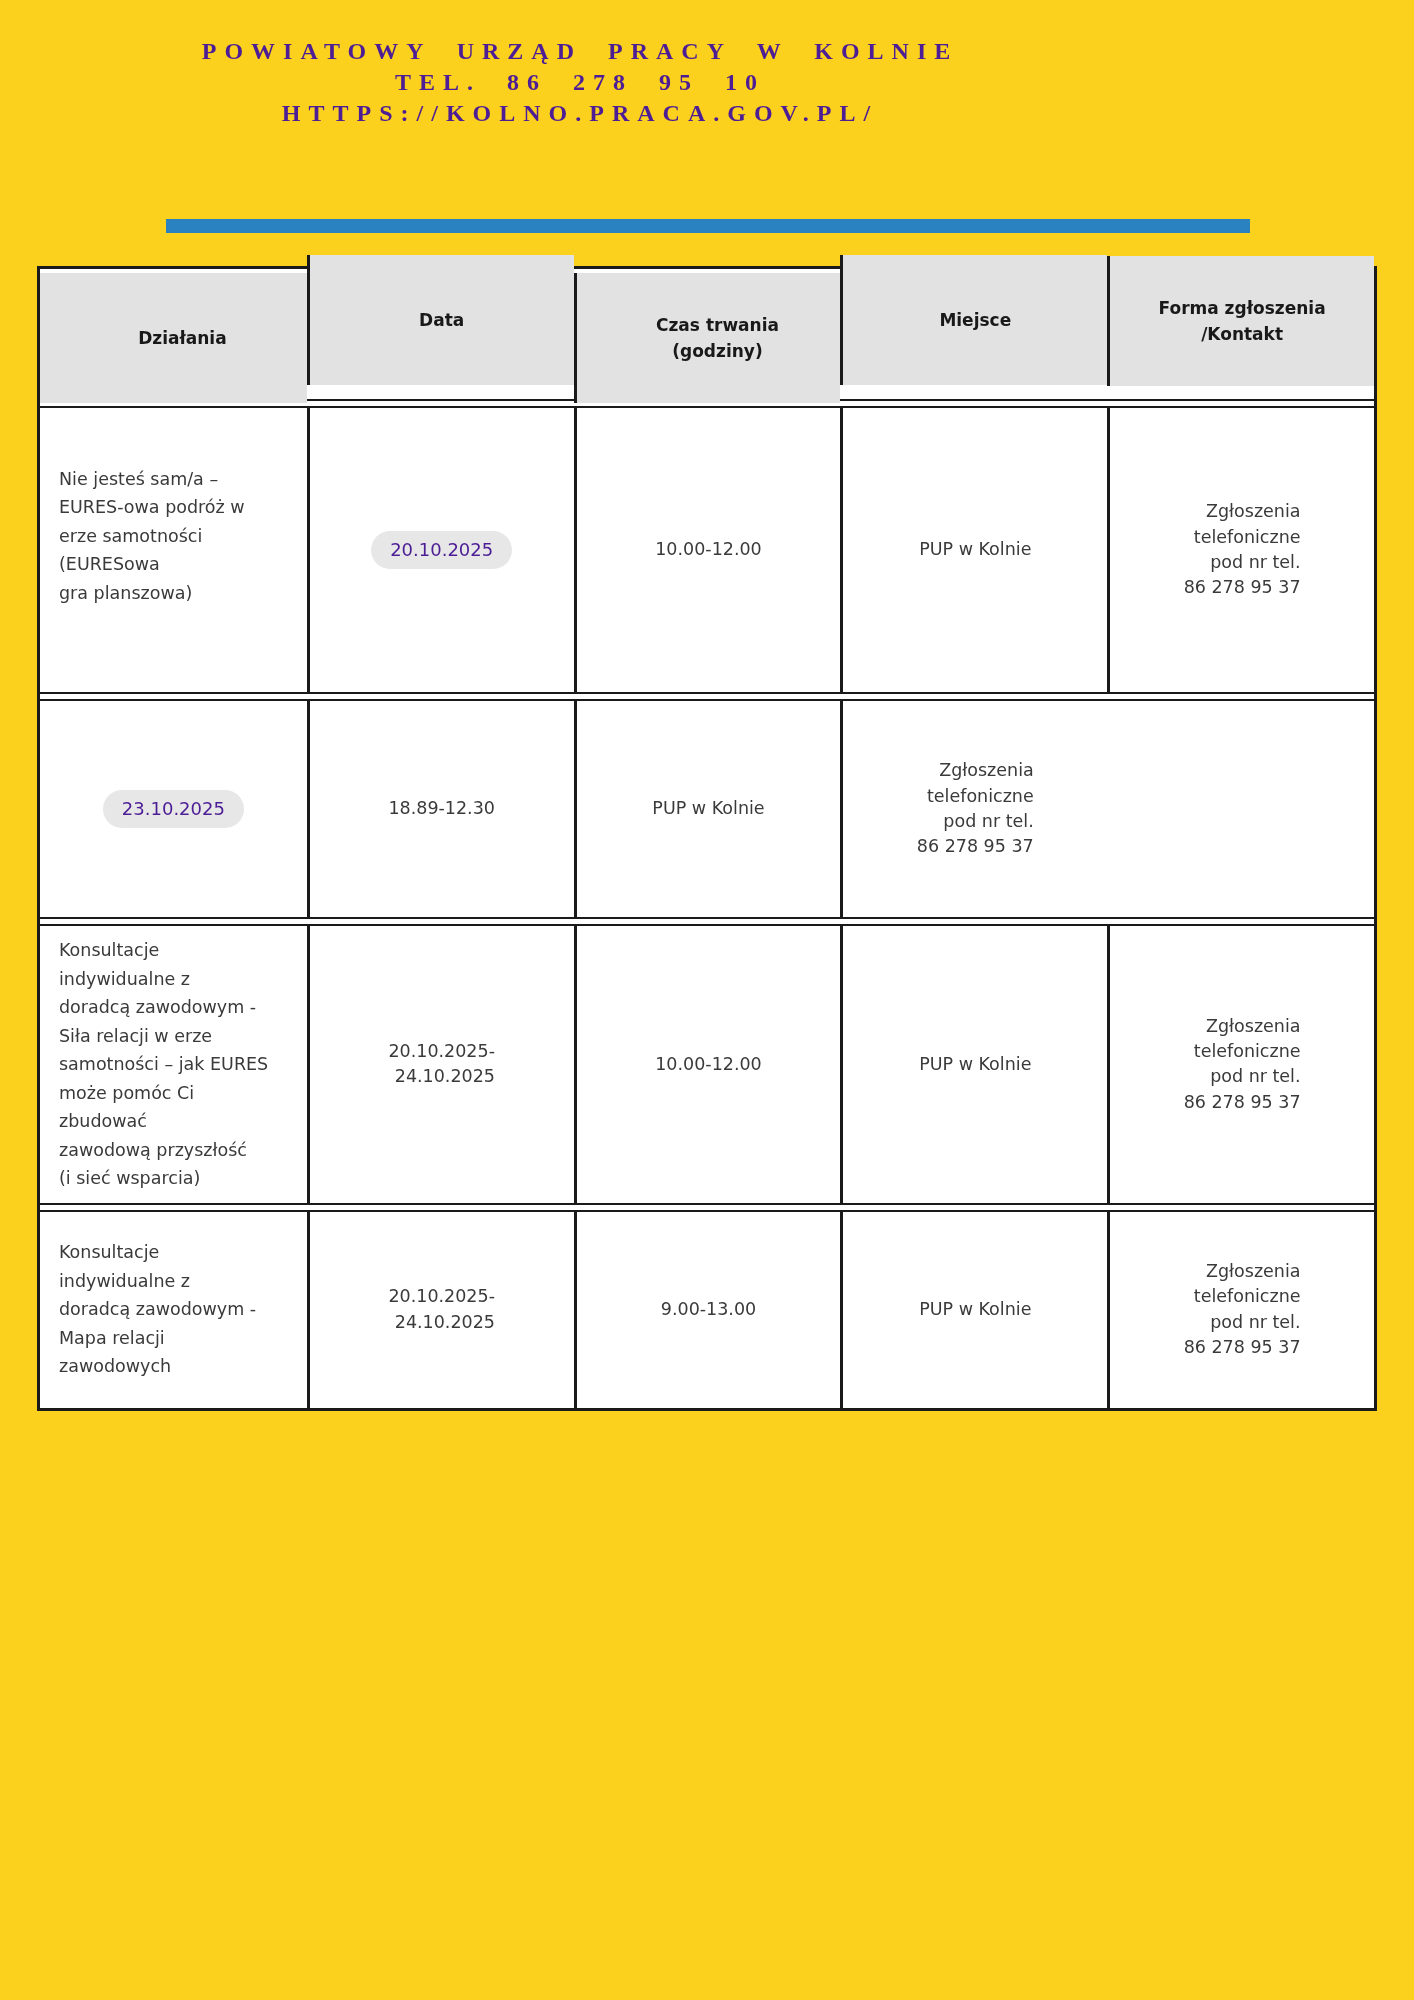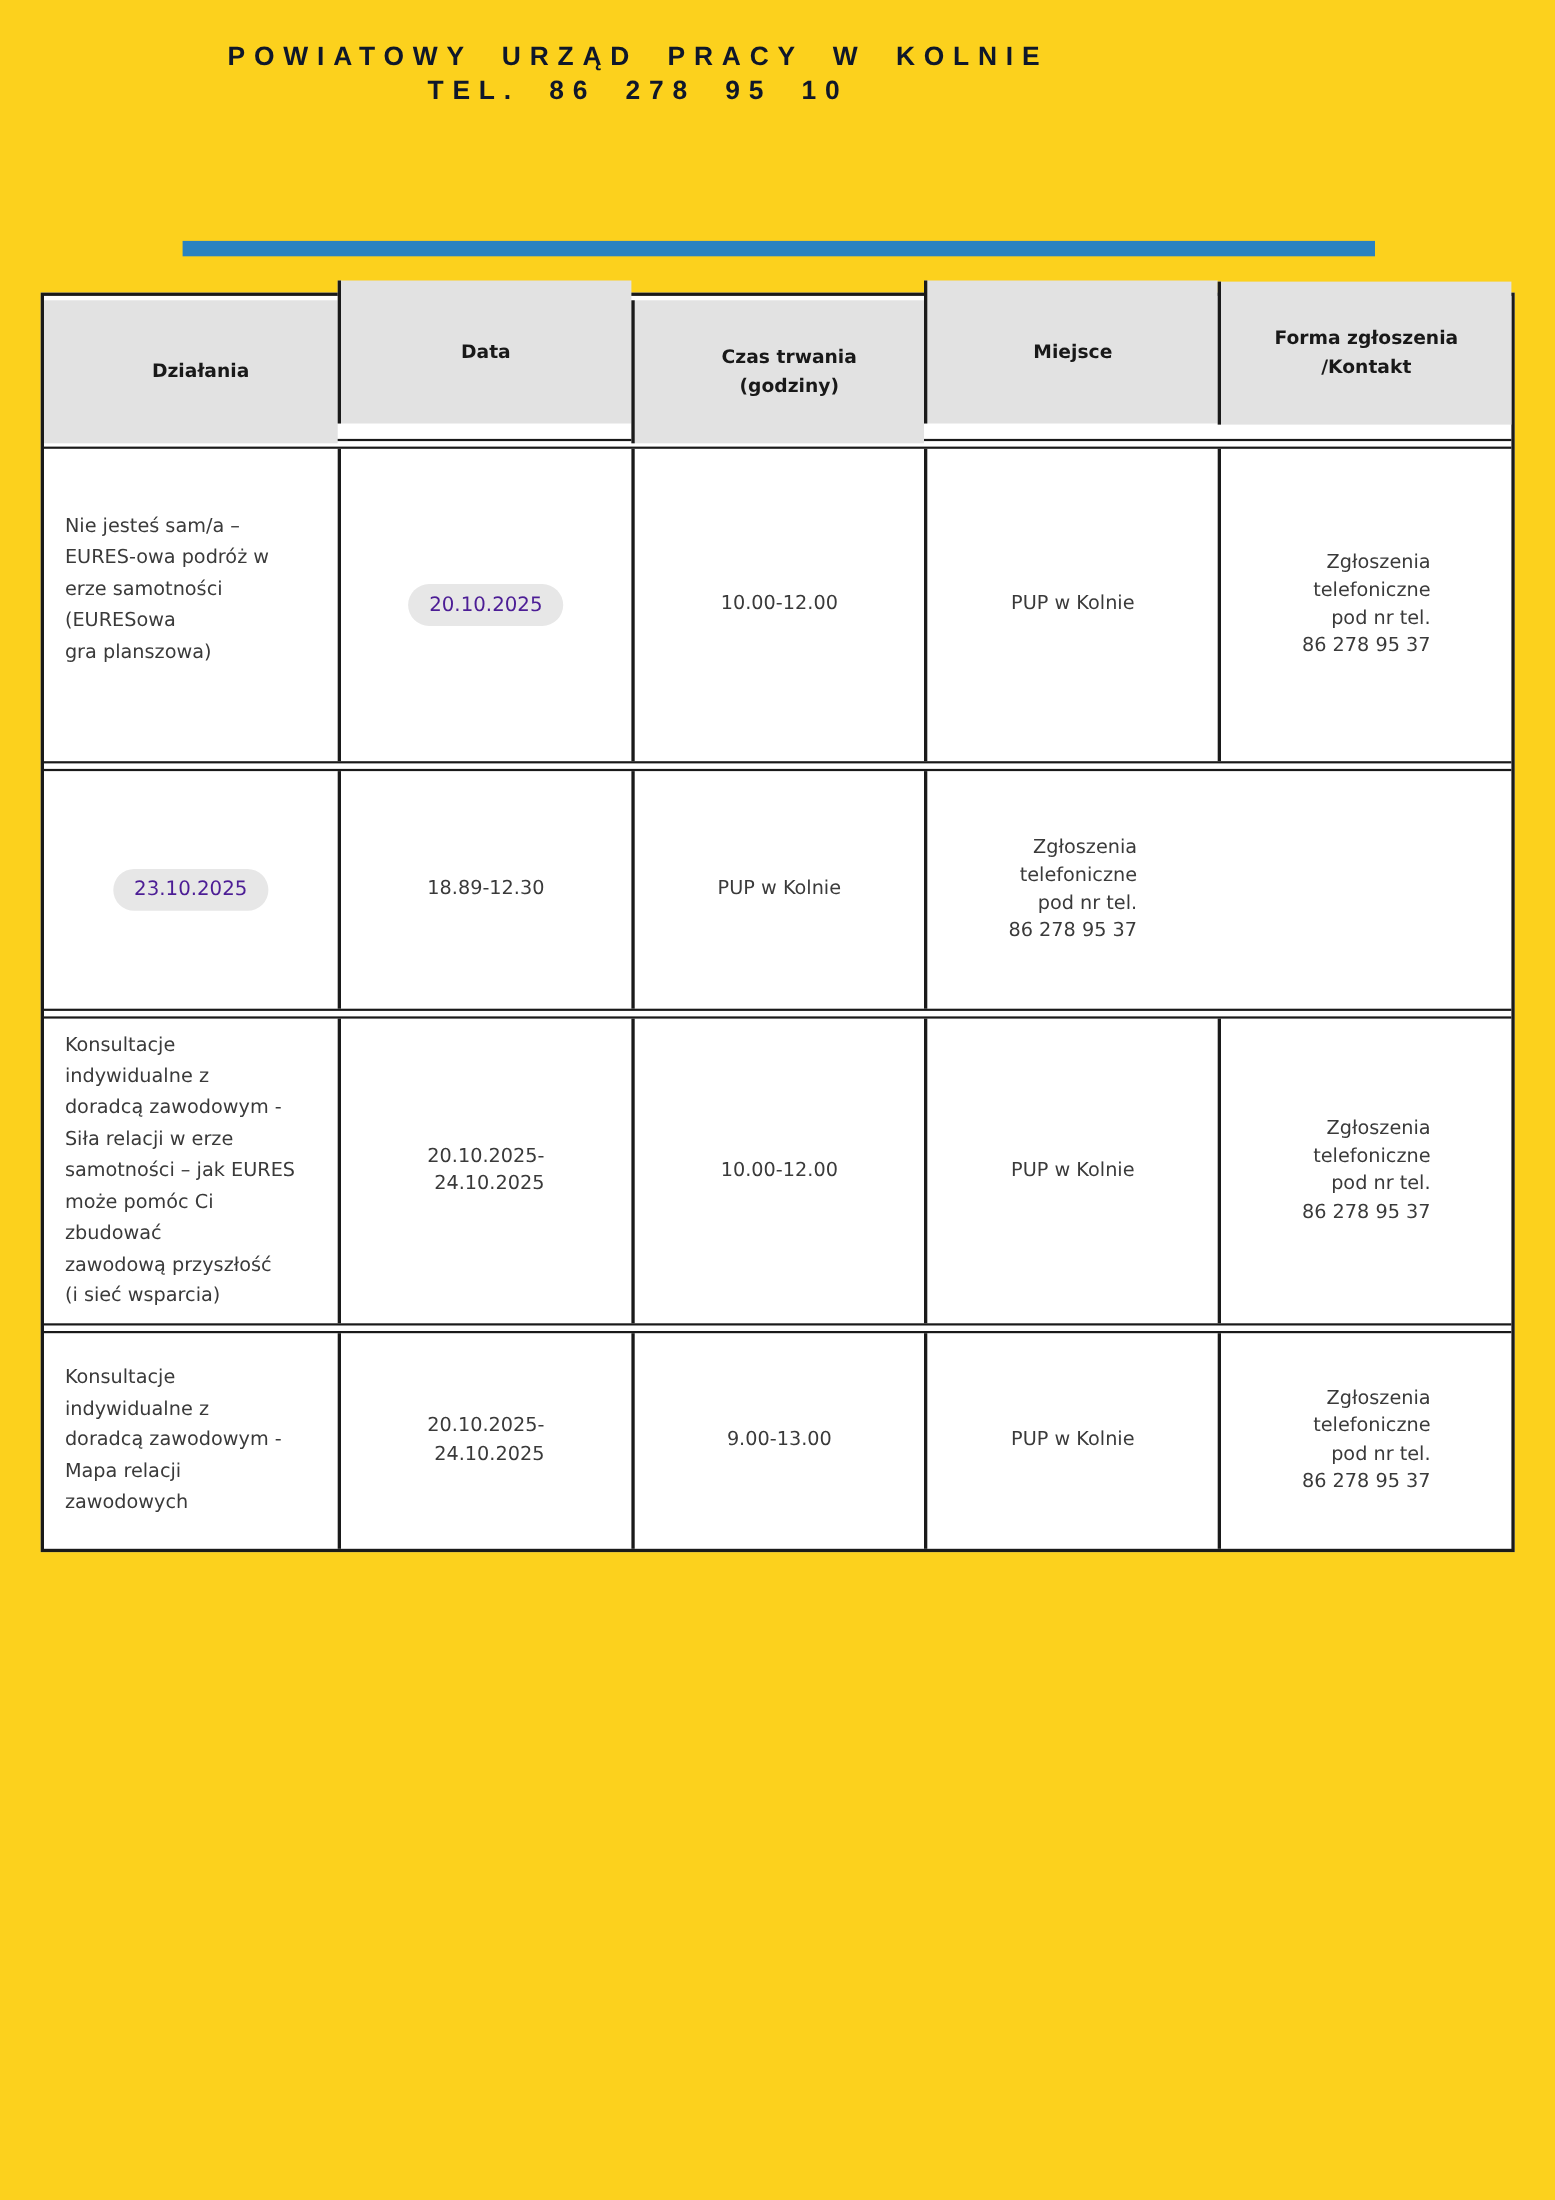--- a/index.html
+++ b/index.html
@@ -7,22 +7,22 @@
     width:1414px;height:2000px;
     background:#fcd11d;
     font-family:"DejaVu Sans","Liberation Sans",sans-serif;
     position:relative;
     overflow:hidden;
   }
   
   .letterhead{
     position:absolute;left:165px;top:36px;width:830px;
     text-align:center;
-    color:#0f172a;
-    font-family:Liberation Sans, sans-serif;
+    color:#4c1d95;
+    font-family:Liberation Serif, serif;
     font-weight:bold;
     font-size:24px;
     line-height:31px;
     letter-spacing:8px;
     word-spacing:12px;
     white-space:nowrap;
   }
   .letterhead div{white-space:nowrap;}
   .accent-bar{
     position:absolute;left:166px;top:219px;
@@ -84,20 +84,21 @@
     font-size:18px;
     color:#4c1d95;
   }
 </style>
 </head>
 <body>
 
 <header class="letterhead">
   <div>POWIATOWY URZĄD PRACY W KOLNIE</div>
   <div>TEL. 86 278 95 10</div>
+  <div>HTTPS://KOLNO.PRACA.GOV.PL/</div>
 </header>
 
 <div class="accent-bar"></div>
 
 <div class="sched">
 
   <div class="t-row head">
     <div class="c shift-dn">Działania</div>
     <div class="c shift-up">Data</div>
     <div class="c shift-dn">Czas trwania (godziny)</div>

